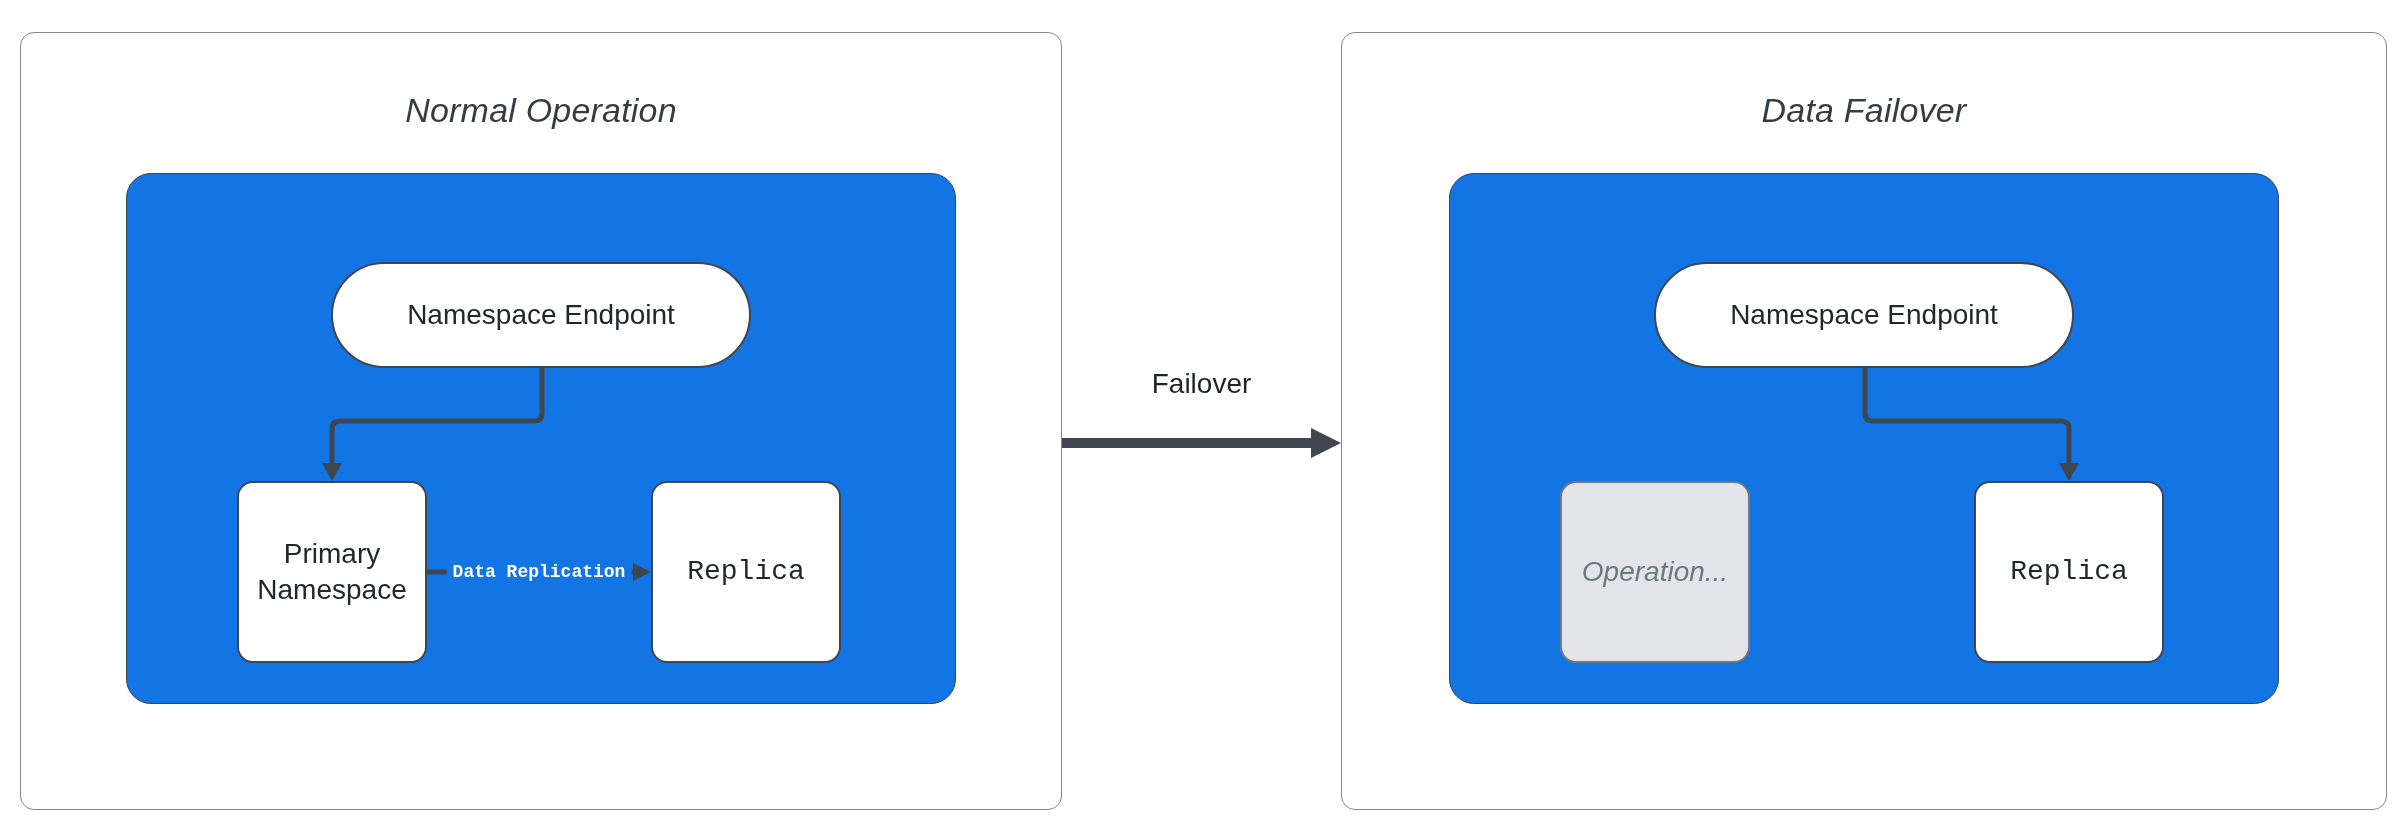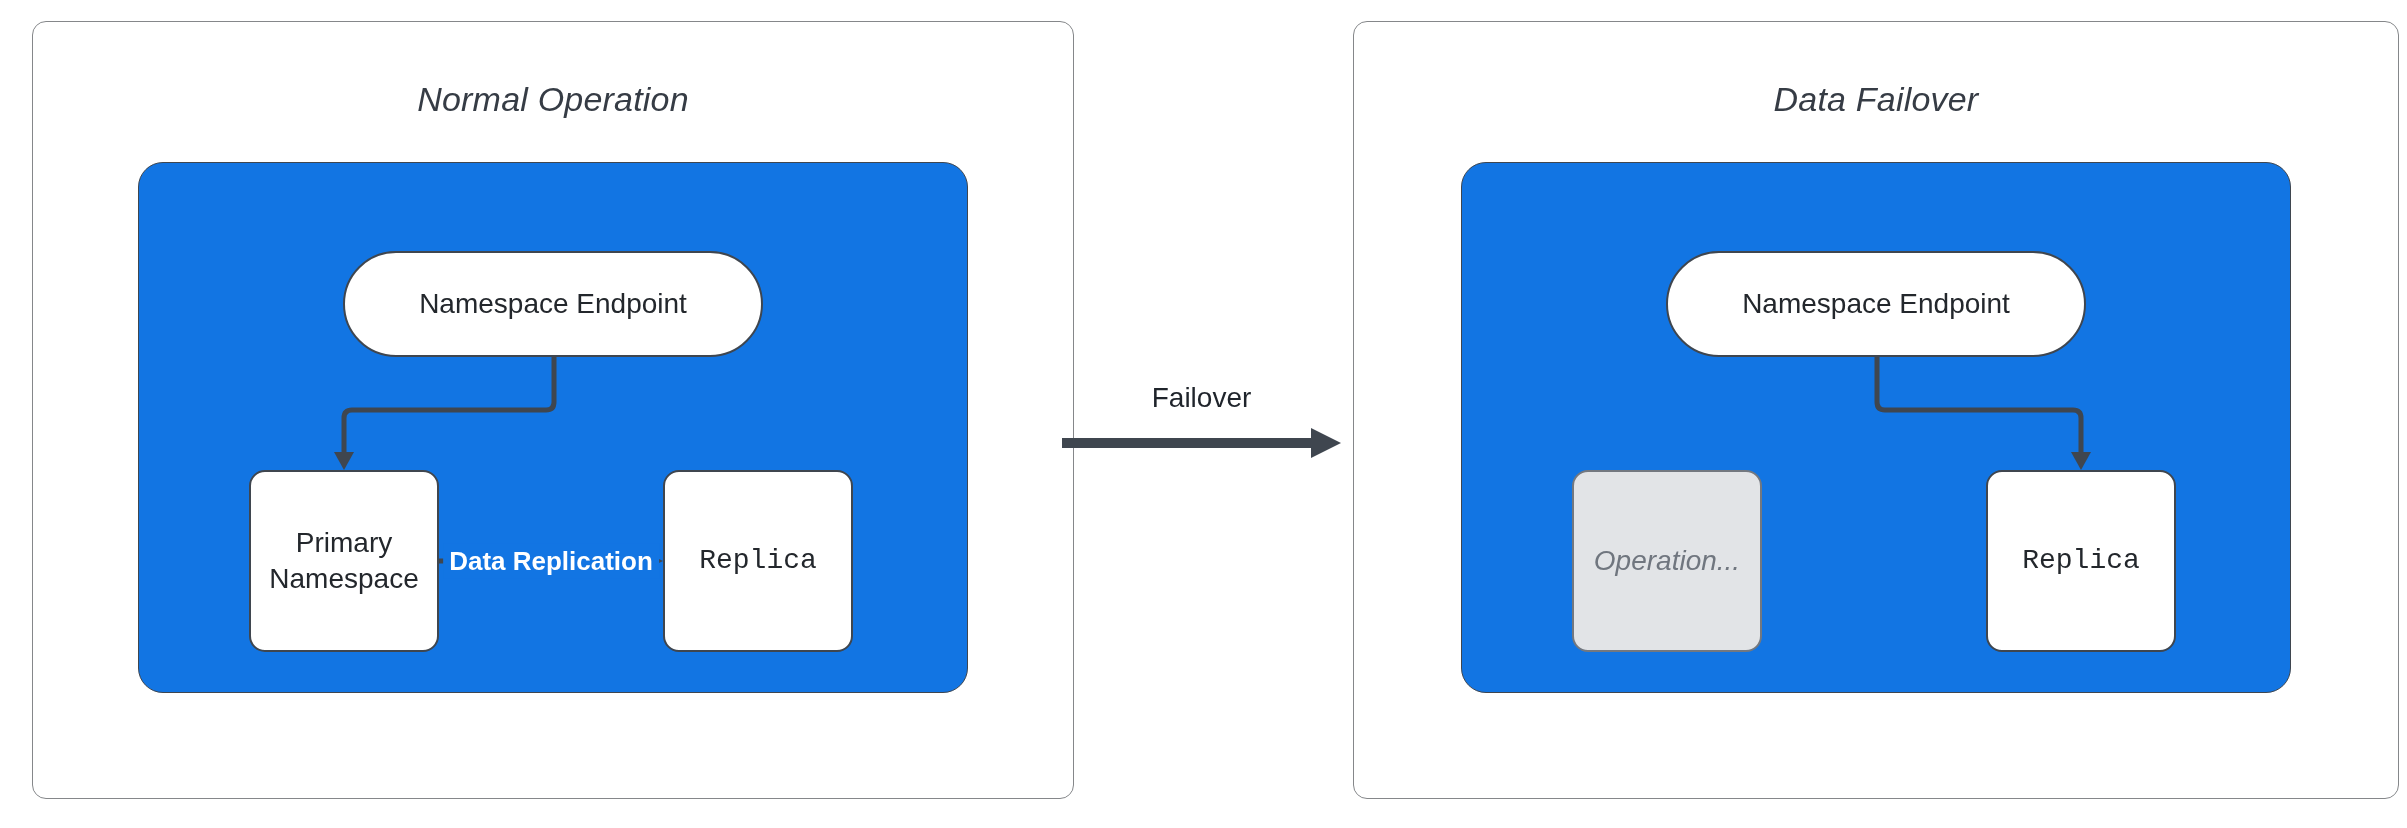--- a/index.html
+++ b/index.html
@@ -12,27 +12,26 @@
     position: relative;
     width: 2407px;
     height: 828px;
     background: #ffffff;
     overflow: hidden;
   }
 
   
   .panel {
     position: absolute;
-    top: 21px;
+    top: 32px;
     height: 778px;
     background: #ffffff;
     border: 1.5px solid #85878a;
     border-radius: 14px;
     box-sizing: border-box;
-    margin-left: 12px;
   }
   .panel.left  { left: 20px;   width: 1042px; }
   .panel.right { left: 1341px; width: 1046px; }
 
   .panel-title {
     position: absolute;
     top: 58px;
     left: 0;
     width: 100%;
     text-align: center;
@@ -113,38 +112,39 @@
   }
 
   
   .edge-label {
     position: absolute;
     left: 412px;
     top: 398px;
     transform: translate(-50%, -50%);
     background: #1275e3;
     color: #ffffff;
-    font-size: 26px;
+    font-size: 18px;
     font-weight: bold;
     white-space: nowrap;
     padding: 2px 6px;
+    font-family: Liberation Mono, monospace;
   }
 
   
   .failover-arrow-svg {
     position: absolute;
     left: 1062px;
     top: 423px;
     width: 279px;
     height: 40px;
   }
   .failover-label {
     position: absolute;
     left: 1062px;
-    top: 382px;
+    top: 368px;
     width: 279px;
     text-align: center;
     font-size: 28px;
     color: #1f242b;
   }
 
   .stroke-dark { stroke: #3f464f; fill: none; }
   .fill-dark   { fill: #3f464f; stroke: none; }
 </style>
 </head>

